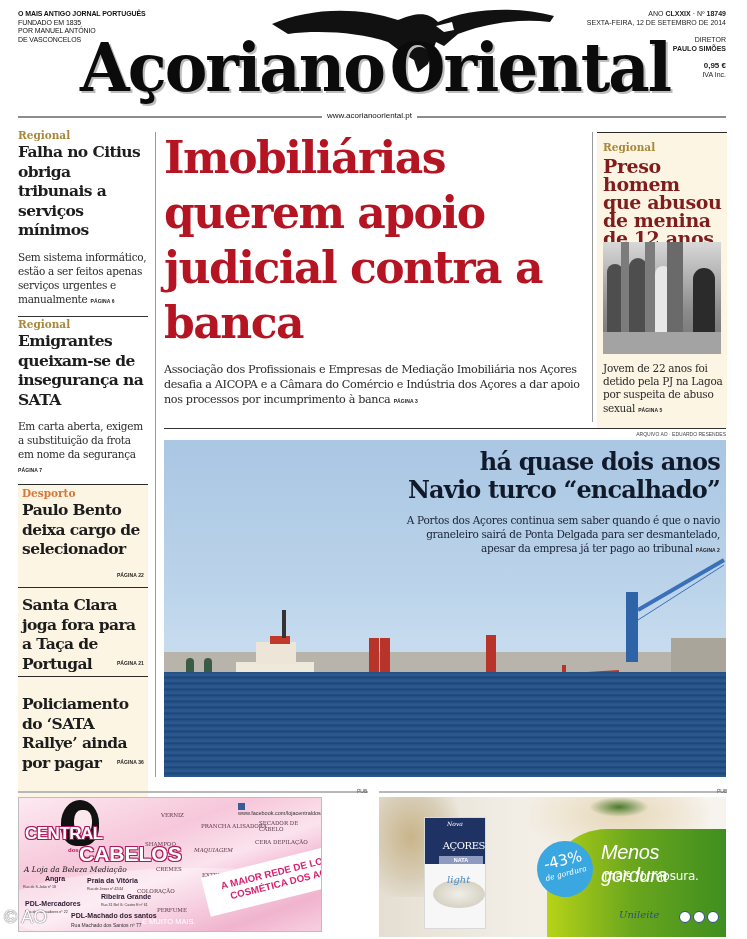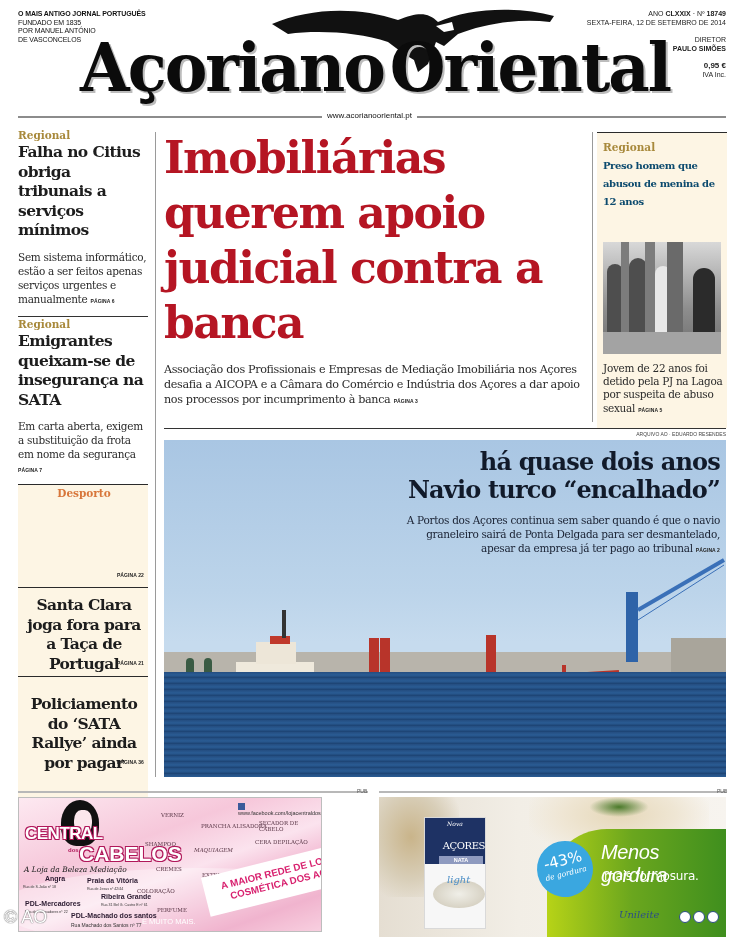--- a/index.html
+++ b/index.html
@@ -29,35 +29,35 @@
   .left-col { position: absolute; left: 18px; top: 126px; width: 130px; }
   .vrule { position: absolute; left: 155px; top: 132px; width: 1px; height: 645px; background: #9a9a9a; }
   .kicker { font-family: "DejaVu Serif", serif; font-weight: bold; font-size: 10.5px; color: #a8893b; margin-bottom: 1px; }
   .kicker.orange { color: #d8763a; }
   .lhead { font-family: "DejaVu Serif", serif; font-size: 15.5px; line-height: 19.5px; font-weight: bold; color: #1d1d1d; letter-spacing: -0.6px; }
   .ldeck { font-family: "DejaVu Serif", serif; font-size: 10.5px; line-height: 14px; color: #2b2b2b; letter-spacing: -0.3px; margin-top: 10px; }
   .pg { font-family: "Liberation Sans", sans-serif; font-size: 5px; font-weight: bold; letter-spacing: 0.1px; color: #222; }
   .lsep { height: 1px; background: #333; margin: 8px 0 6px 0; }
   .story1 { position: absolute; left: 0; top: 3px; width: 130px; }
   .story2 { position: absolute; left: 0; top: 192px; width: 130px; }
-  .sport-box { position: absolute; left: 0; top: 358px; width: 130px; height: 418px; background: #fdf5e4; text-align: center; }
+  .sport-box { position: absolute; left: 0; top: 358px; width: 130px; height: 418px; background: #fdf5e4; }
   .sport-box .sec { position: absolute; left: 4px; width: 124px; }
   .sport-box .hr { position: absolute; left: 0; width: 130px; height: 1px; background: #2a2a2a; }
   .sport-box .pgr { position: absolute; right: 4px; }
 
   
   .lead-title { position: absolute; left: 164px; top: 130px; width: 430px; font-family: "DejaVu Serif", serif; font-weight: bold; font-size: 44px; line-height: 55px; color: #b51523; letter-spacing: -1.5px; }
   .lead-deck { position: absolute; left: 164px; top: 362px; width: 430px; font-family: "DejaVu Serif", serif; font-size: 11.2px; line-height: 15px; color: #2b2b2b; letter-spacing: -0.35px; }
   .rvrule { position: absolute; left: 592px; top: 132px; width: 1px; height: 290px; background: #9a9a9a; }
 
   
   .right-box { position: absolute; left: 597px; top: 132px; width: 130px; height: 296px; background: #fdf5e4; }
   .right-box .topbar { position: absolute; left: 0; top: 0; width: 130px; height: 1px; background: #2a2a2a; }
   .right-box .kicker { position: absolute; left: 6px; top: 9px; }
-  .right-box .rhead { position: absolute; left: 6px; top: 25px; width: 120px; font-family: "DejaVu Serif", serif; font-weight: bold; font-size: 10px; line-height: 18px; letter-spacing: -0.4px; color: #0c4a6e; }
+  .right-box .rhead { position: absolute; left: 6px; top: 25px; width: 120px; font-family: "DejaVu Serif", serif; font-weight: bold; font-size: 19px; line-height: 18px; letter-spacing: -0.4px; color: #7f1d1d; }
   .arches { position: absolute; left: 6px; top: 110px; width: 118px; height: 112px; background: linear-gradient(180deg, #d8d8d8 0%, #8d8d8d 60%, #6d6d6d 100%); overflow: hidden; }
   .arch { position: absolute; bottom: 0; background: #4e4e4e; border-radius: 40px 40px 0 0; }
   .pillar { position: absolute; bottom: 0; background: #7c7c7c; }
   .right-box .rdeck { position: absolute; left: 6px; top: 230px; width: 122px; font-family: "DejaVu Serif", serif; font-size: 10.5px; line-height: 13.2px; color: #2b2b2b; letter-spacing: -0.3px; }
   .credit { position: absolute; right: 21px; top: 431px; font-family: "Liberation Sans", sans-serif; font-size: 5px; color: #444; }
   .credit-line { position: absolute; left: 164px; right: 21px; top: 428px; height: 1px; background: #333; }
 
   
   .photo { position: absolute; left: 164px; top: 440px; width: 562px; height: 337px; overflow: hidden;
     background: linear-gradient(180deg, #a9c6e3 0%, #bcd4ea 45%, #c6dbee 60%); }
@@ -168,20 +168,21 @@
     <div class="ldeck">
       <span>Em carta aberta, exigem a substituição da frota em nome da segurança</span>
       <span class="pg">PÁGINA 7</span>
     </div>
   </div>
 
   <div class="sport-box">
     <div class="hr" style="top:0;"></div>
     <div class="sec" style="top:3px;">
       <div class="kicker orange">Desporto</div>
+      <div class="lhead">Paulo Bento deixa cargo de selecionador</div>
     </div>
     <div class="pg pgr" style="top:88px;">PÁGINA 22</div>
     <div class="hr" style="top:103px;"></div>
     <div class="sec" style="top:111px;">
       <div class="lhead">Santa Clara joga fora para a Taça de Portugal</div>
     </div>
     <div class="pg pgr" style="top:176px;">PÁGINA 21</div>
     <div class="hr" style="top:192px;"></div>
     <div class="sec" style="top:210px;">
       <div class="lhead">Policiamento do ‘SATA Rallye’ ainda por pagar</div>

